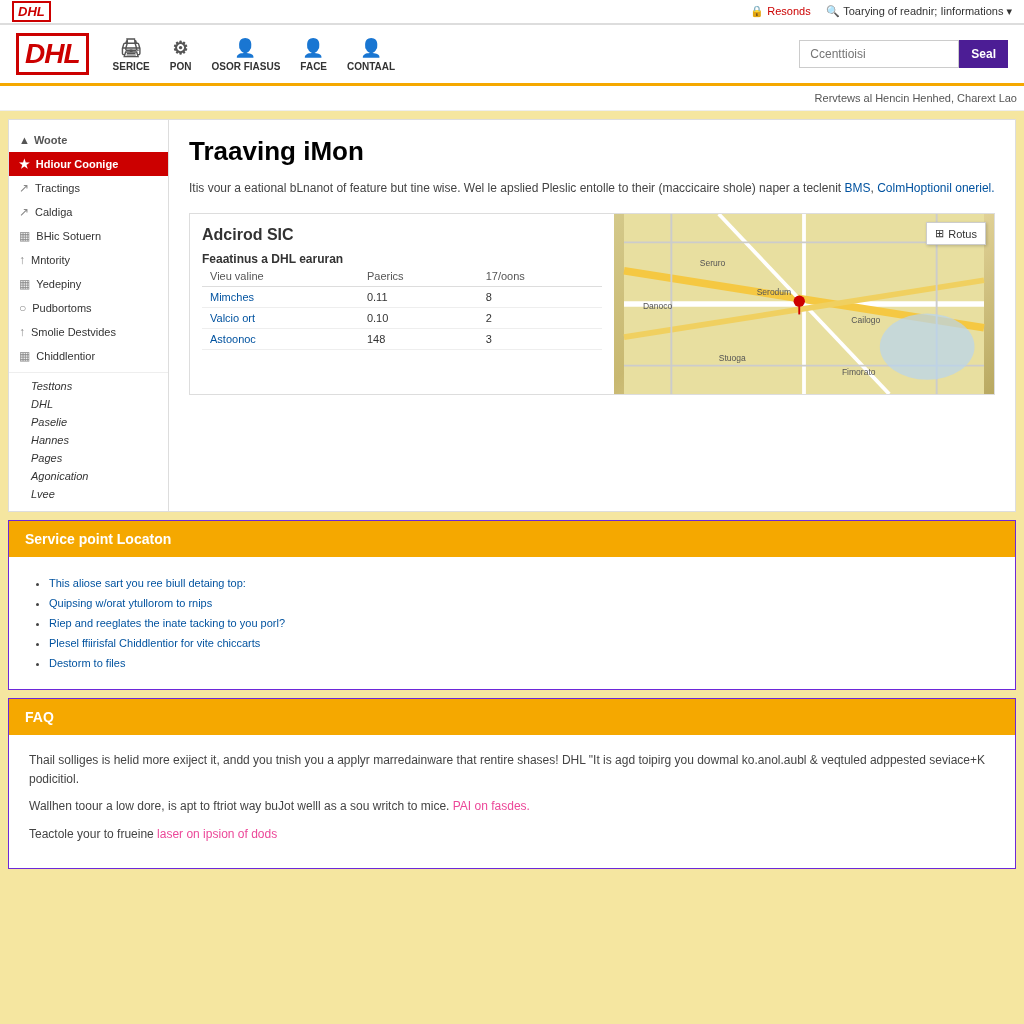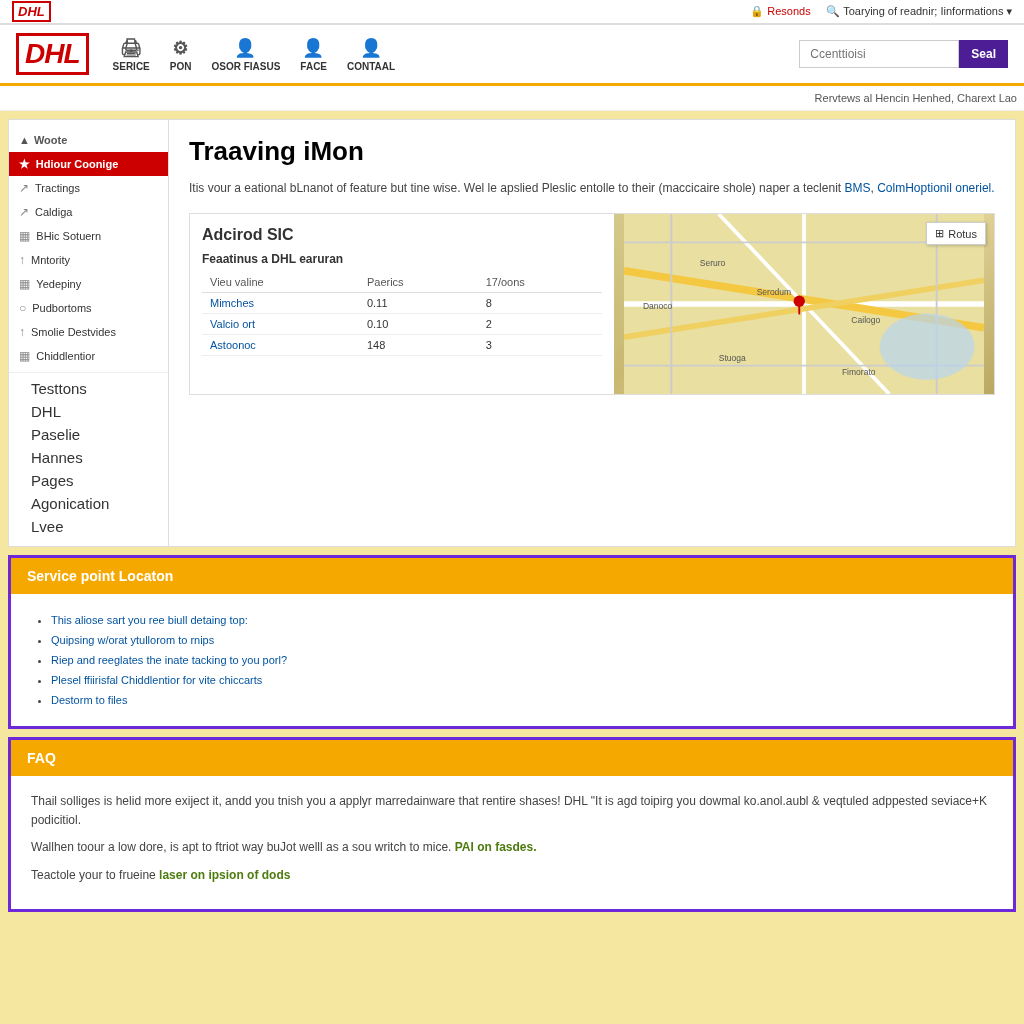--- a/index.html
+++ b/index.html
@@ -130,23 +130,24 @@
     }
     .sidebar-item.active {
       background: #cc0000;
       color: #fff;
       font-weight: bold;
     }
     .sidebar-item.active .sidebar-icon { color: #fff; }
     .sidebar-icon { font-size: 12px; color: #888; }
     .sidebar-sub-item {
       padding: 3px 10px 3px 22px;
-      font-size: 15px;
+      font-size: 11px;
       cursor: pointer;
       color: #333;
+      font-style: italic;
     }
     .sidebar-divider { border-top: 1px solid #eee; margin: 4px 0; }
 
     
     .content-area {
       flex: 1;
       padding: 16px 20px;
     }
     .content-title {
       font-size: 26px;
@@ -175,21 +176,20 @@
     .table-section-title {
       font-size: 16px;
       font-weight: bold;
       color: #333;
       margin-bottom: 8px;
     }
     .table-subtitle {
       font-size: 12px;
       font-weight: bold;
       color: #333;
-      margin-bottom: 6px;
     }
     .data-table {
       width: 100%;
       border-collapse: collapse;
       font-size: 11px;
     }
     .data-table th {
       padding: 4px 8px;
       text-align: left;
       color: #555;
@@ -227,21 +227,21 @@
       display: flex;
       align-items: center;
       gap: 4px;
       box-shadow: 1px 1px 3px rgba(0,0,0,0.2);
     }
 
     
     .panel {
       margin: 8px;
       background: #fff;
-      border: 3px solid #6d28d9;
+      border: 1px solid #6d28d9;
     }
     .panel-header {
       background: #f5a800;
       color: #fff;
       font-weight: bold;
       font-size: 14px;
       padding: 10px 16px;
     }
     .panel-body {
       padding: 16px 20px;
@@ -255,21 +255,21 @@
       font-size: 11px;
       color: #444;
     }
     .bullet-list li a { color: #00529f; text-decoration: none; }
 
     .faq-text {
       font-size: 12px;
       color: #444;
       line-height: 1.6;
     }
-    .faq-text a { color: #4d7c0f; text-decoration: none; font-weight: bold; }
+    .faq-text a { color: #ec4899; text-decoration: none; }
     .faq-text p { margin-bottom: 8px; }
   </style>
 </head>
 <body>
 
 <div class="top-bar">
   <div class="top-bar-left">
     <span style="color:#cc0000; font-weight:900; font-style:italic; font-size:13px; border:2px solid #cc0000; padding:1px 4px;">DHL</span>
   </div>
   <span style="cursor:pointer; color:#cc0000; font-size:11px;">

